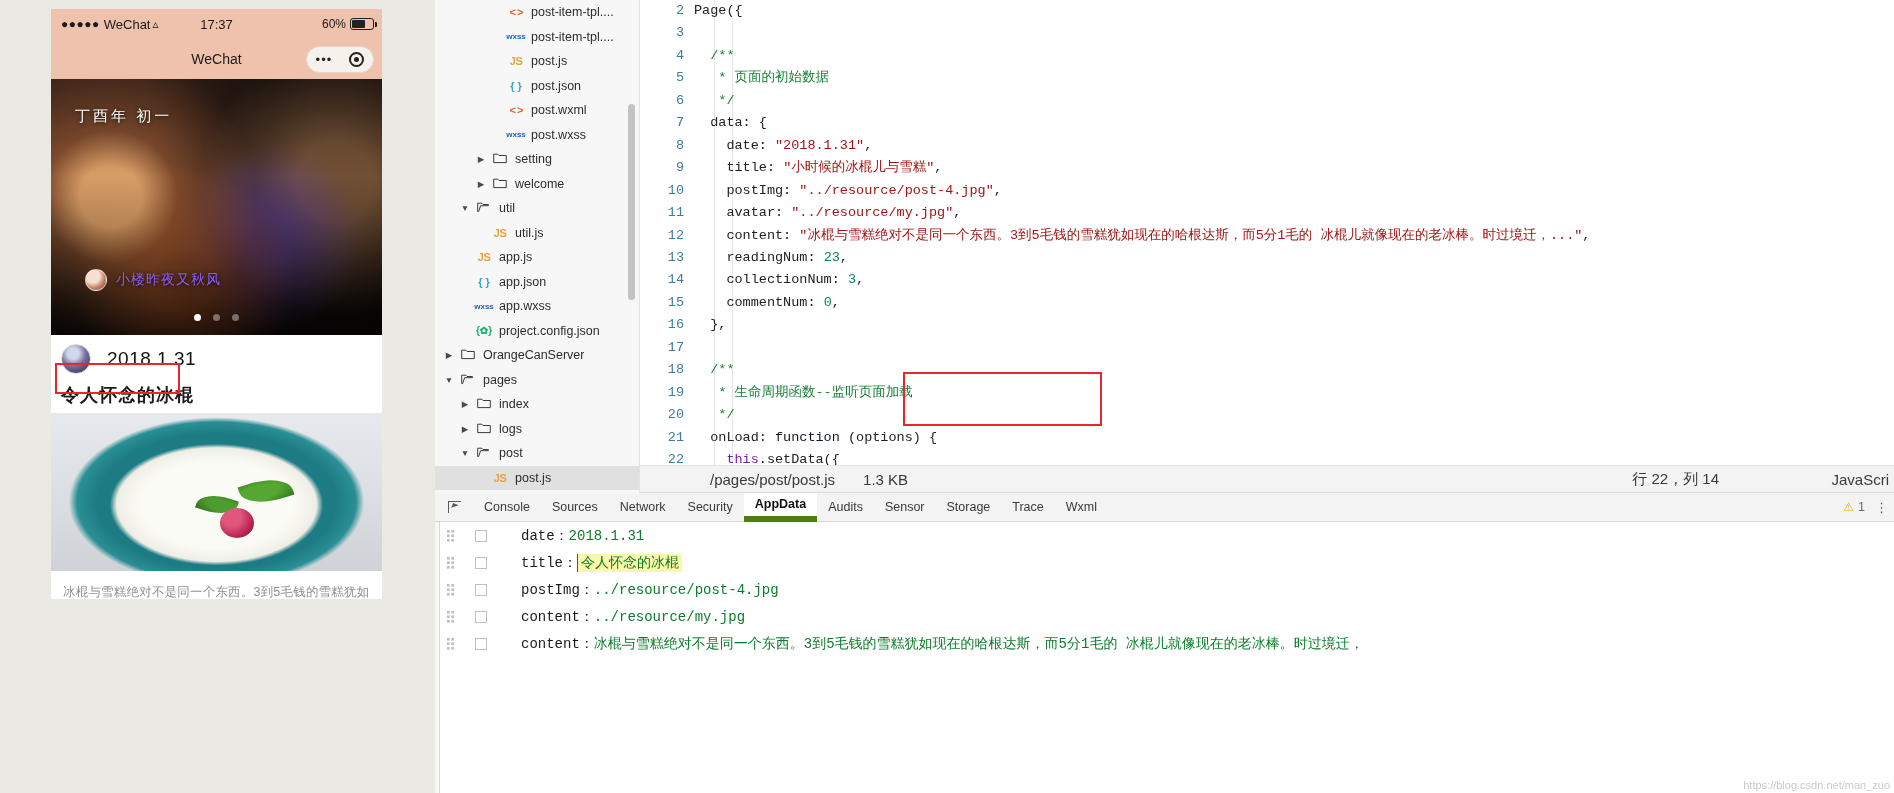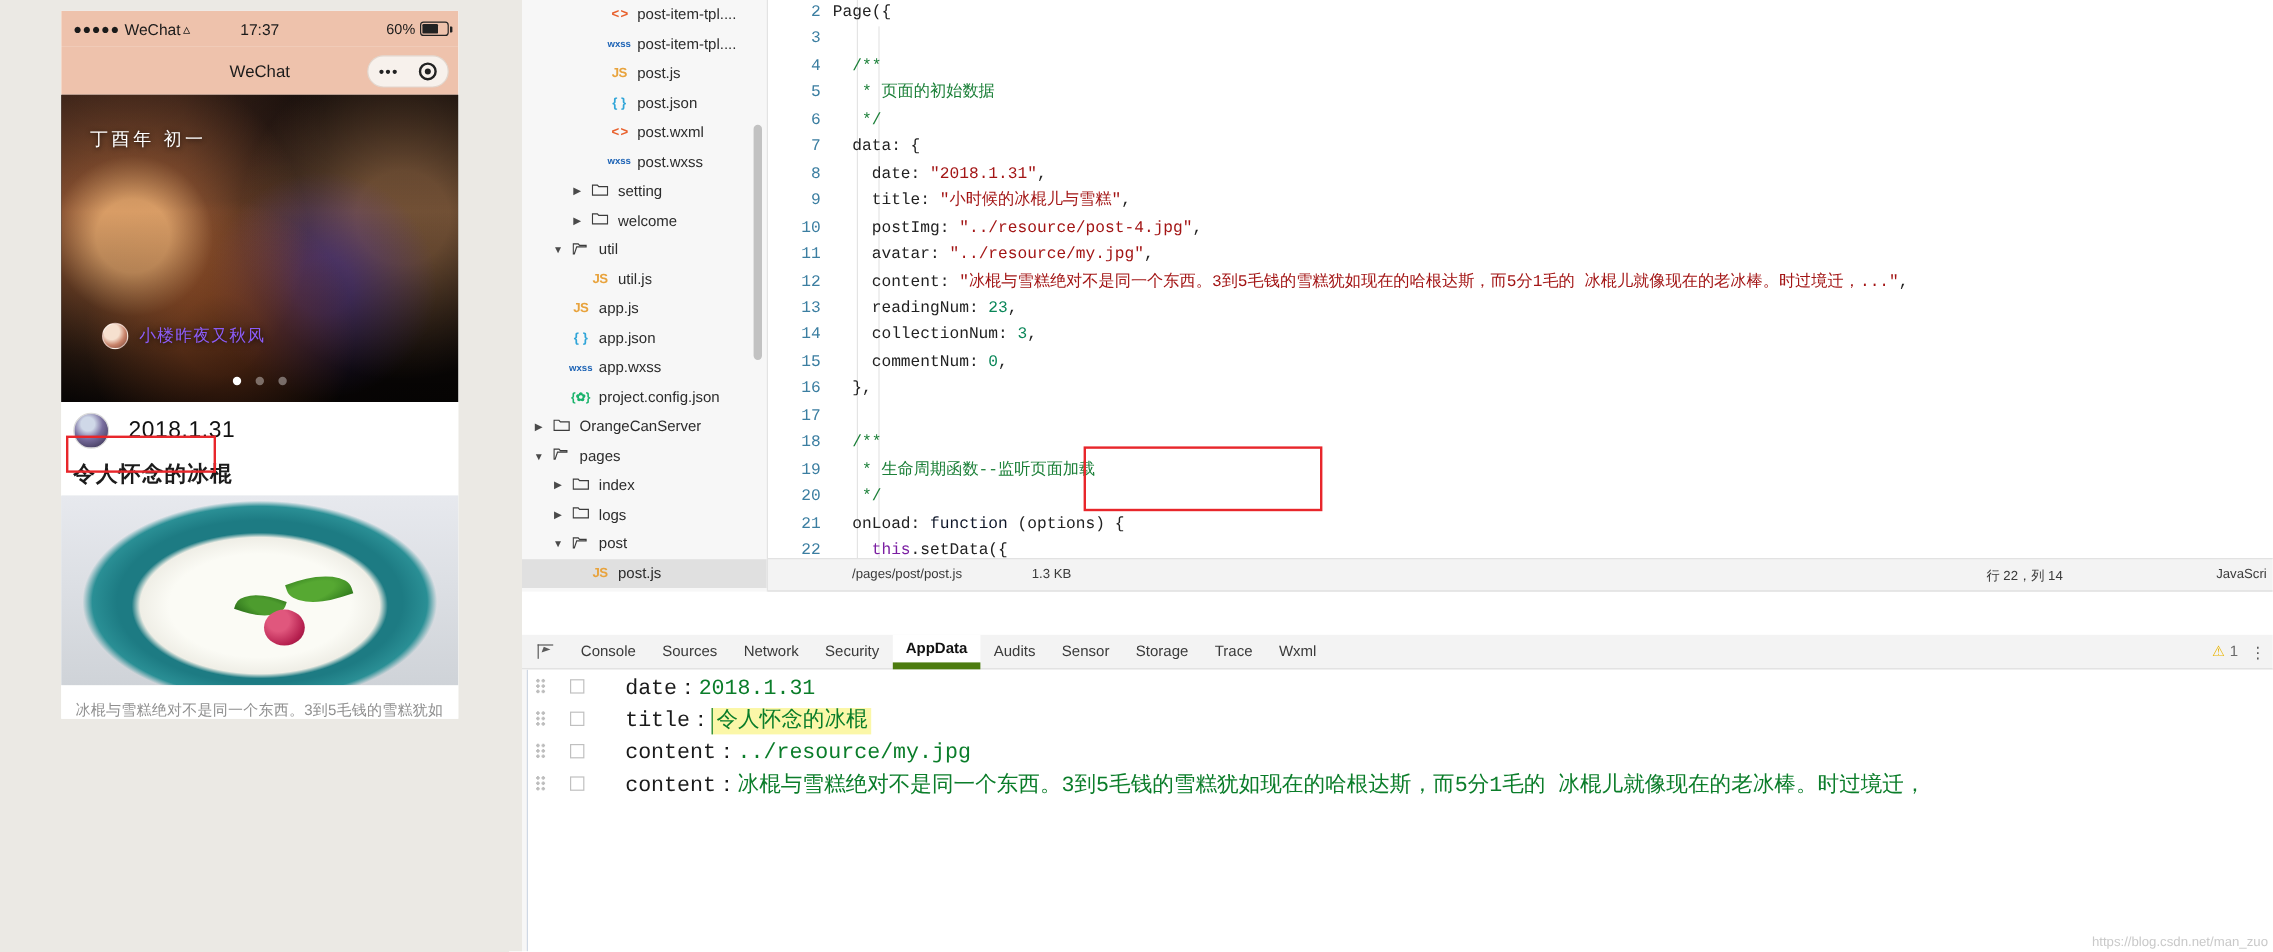--- a/index.html
+++ b/index.html
@@ -184,29 +184,29 @@
   .tok-prop { color:#222; }
   .hl-box-code {
     position:absolute; left: 263px; top: 372px; width: 199px; height: 54px;
     border: 2px solid #e8262b; pointer-events:none;
   }
 
   
   .ide-status {
     position:absolute; left:205px; top:465px; right:0; height:28px;
     background:#f3f3f3; border-top:1px solid #e2e2e2; border-bottom:1px solid #dcdcdc;
-    display:flex; align-items:center; font-size:11px; color:#3a3a3a;gap:30px;
+    display:flex; align-items:center; font-size:15px; color:#3a3a3a;
   }
   .st-path { margin-left: 70px; }
   .st-size { margin-left: 28px; }
   .st-pos { position:absolute; right: 175px; }
   .st-lang { position:absolute; right: 5px; }
 
   
-  .devtools { position:absolute; left:0; top:493px; right:0; bottom:0; background:#fff;margin-top:36px; }
+  .devtools { position:absolute; left:0; top:493px; right:0; bottom:0; background:#fff; }
   .dt-tabs {
     height: 29px; background:#f3f3f3; border-bottom:1px solid #d8d8d8;
     display:flex; align-items:center; font-size:12.5px; color:#3a3a3a; position:relative;
   }
   .dt-inspect { width:38px; display:flex; align-items:center; justify-content:center; }
   .inspect-glyph {
     width: 13px; height: 12px; border:1.6px solid #5a5a5a; border-right:none; border-bottom:none;
     position:relative;
   }
   .inspect-glyph::after{
@@ -225,21 +225,21 @@
   .data-row { height: 27px; display:flex; align-items:center; position:relative; }
   .grip { width:30px; display:flex; justify-content:center; }
   .grip-dots {
     width: 9px; height: 13px;
     background-image: radial-gradient(#bdbdbd 42%, transparent 45%);
     background-size: 4.5px 4.5px;
   }
   .checkbox { width: 32px; display:flex; justify-content:center; }
   .checkbox i { width:12px; height:12px; border:1.4px solid #c0c0c0; display:block; background:#fff; }
   .kv {
-    font-family: "Liberation Mono","DejaVu Sans Mono", monospace; font-size: 18px;
+    font-family: "Liberation Mono","DejaVu Sans Mono", monospace; font-size: 14px;
     margin-left: 24px; white-space: nowrap;
   }
   .kv .k { color:#1a1a1a; }
   .kv .sep { color:#1a1a1a; }
   .kv .v { color:#0b7d2a; }
   .kv .v-hl {
     background:#fbf7a8; color:#0b7d2a; padding: 1px 3px; border-left:1.5px solid #0b7d2a;
   }
   .watermark {
     position:absolute; right: 4px; bottom: 2px; font-size: 11px; color:#c9c9c9;
@@ -498,20 +498,29 @@
               </div>
               <div class="kv"><span class="k">title</span><span class="sep">：</span><span class="v-hl">令人怀念的冰棍</span></div>
             </div>
             <div class="data-row">
               <div class="grip">
                 <span class="grip-dots"></span>
               </div>
               <div class="checkbox">
                 <i></i>
               </div>
+              <div class="kv"><span class="k">postImg</span><span class="sep">：</span><span class="v">../resource/post-4.jpg</span></div>
+            </div>
+            <div class="data-row">
+              <div class="grip">
+                <span class="grip-dots"></span>
+              </div>
+              <div class="checkbox">
+                <i></i>
+              </div>
               <div class="kv"><span class="k">content</span><span class="sep">：</span><span class="v">../resource/my.jpg</span></div>
             </div>
             <div class="data-row">
               <div class="grip">
                 <span class="grip-dots"></span>
               </div>
               <div class="checkbox">
                 <i></i>
               </div>
               <div class="kv"><span class="k">content</span><span class="sep">：</span><span class="v">冰棍与雪糕绝对不是同一个东西。3到5毛钱的雪糕犹如现在的哈根达斯，而5分1毛的 冰棍儿就像现在的老冰棒。时过境迁，</span></div>

